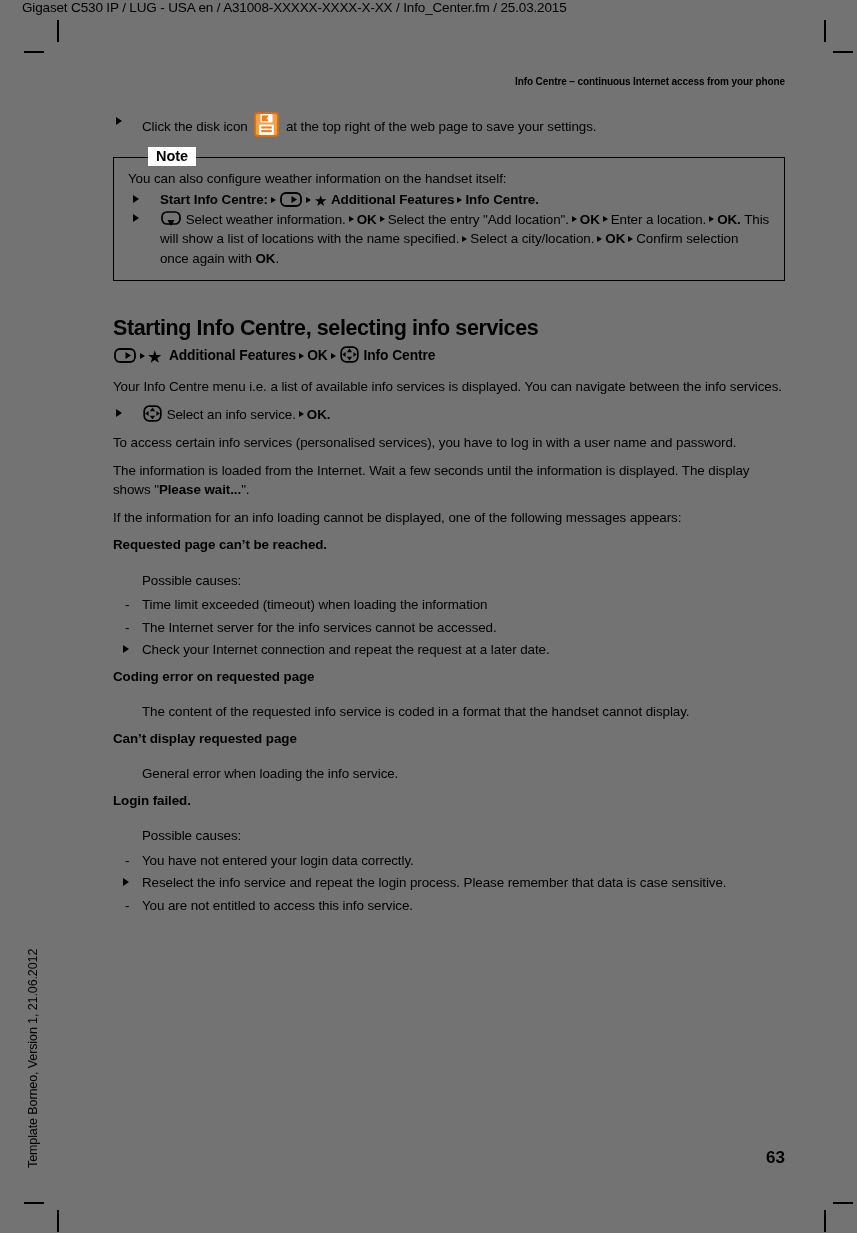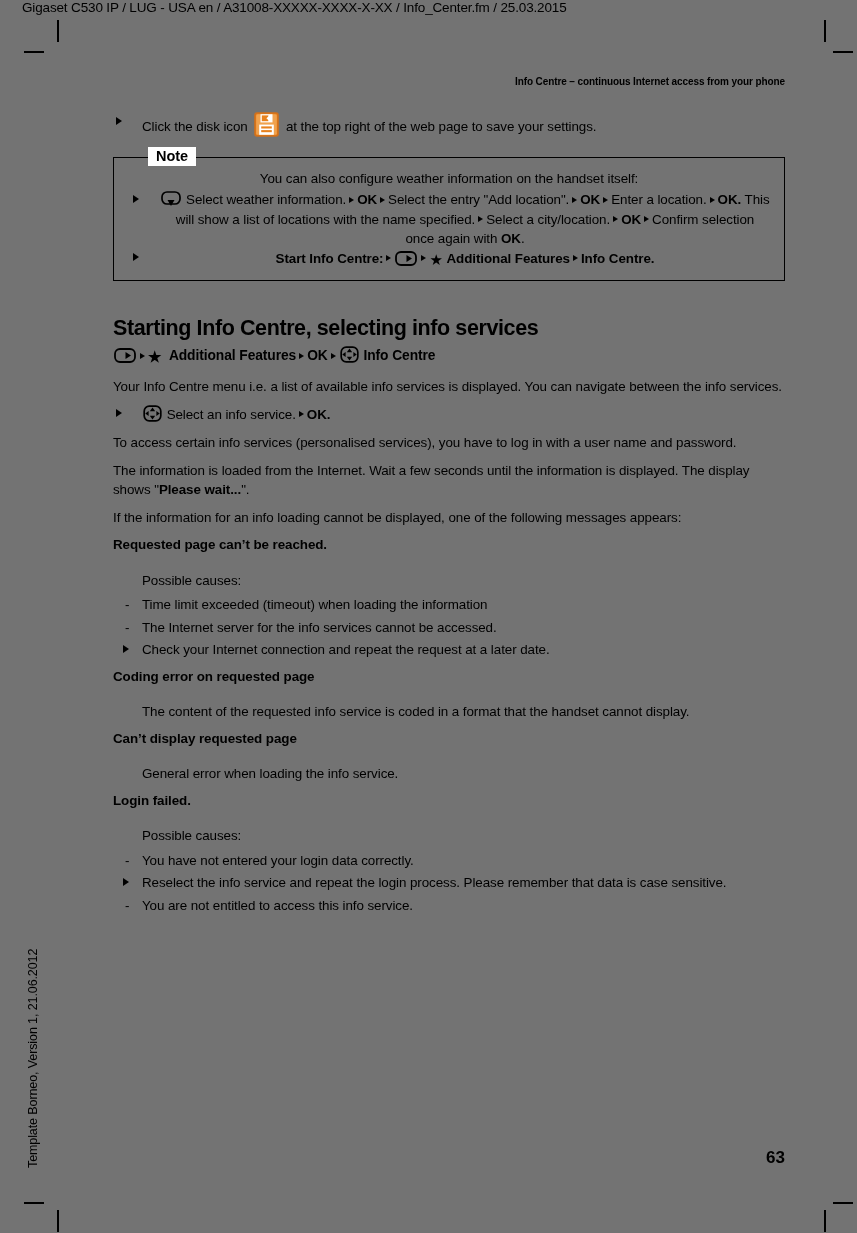--- a/index.html
+++ b/index.html
@@ -128,21 +128,20 @@
 
   .errtitle { font-weight: bold; margin: 7px 0 0 0; }
 
   
   #notebox {
     position: relative;
     margin: 14px 0 0 0;
     border: 1.6px solid #000;
     padding: 11px 14px 12px 14px;
     box-sizing: border-box;
-    text-align: center;
   }
   #notebox .note-cap {
     position: absolute;
     top: -11px;
     left: 34px;
     background: #ffffff;
     padding: 0 8px;
     font-weight: bold;
     font-size: 14.5px;
   }
@@ -246,34 +245,34 @@
       <span>at the top right of the web page to save your settings.</span>
     </div>
 
     <div id="notebox">
       <div class="note-cap">Note</div>
 
       <div class="note-intro">You can also configure weather information on the handset itself:</div>
 
       <div class="step">
         <span class="bullet"><span class="tri"></span></span>
+        <span class="b">Start Info Centre:</span><span class="tri-sm"></span><span class="key"><svg width="22" height="15" viewBox="0 0 22 15">
+              <rect x="1" y="1" width="20" height="13" rx="5" ry="5" fill="none" stroke="#000" stroke-width="1.8"></rect>
+              <polygon points="11.5,4 17,7.5 11.5,11" fill="#000"></polygon>
+            </svg></span><span class="tri-sm"></span><span class="star">★</span>&nbsp;<span class="b">Additional Features</span><span class="tri-sm"></span><span class="b">Info Centre</span><span class="b">.</span>
+      </div>
+
+      <div class="step">
+        <span class="bullet"><span class="tri"></span></span>
         <span class="key"><svg width="20" height="16" viewBox="0 0 20 16">
               <rect x="1" y="1" width="18" height="12" rx="5" ry="5" fill="none" stroke="#000" stroke-width="1.7"></rect>
               <polygon points="6.5,9 13.5,9 10,15" fill="#000"></polygon>
             </svg></span>
         <span>Select weather information.</span><span class="tri-sm"></span><span class="b">OK</span><span class="tri-sm"></span><span>Select the entry "Add location".</span><span class="tri-sm"></span><span class="b">OK</span><span class="tri-sm"></span><span>Enter a location.</span><span class="tri-sm"></span><span class="b">OK.</span>
         <span>This will show a list of locations with the name specified.</span><span class="tri-sm"></span><span>Select a city/location.</span><span class="tri-sm"></span><span class="b">OK</span><span class="tri-sm"></span><span>Confirm selection once again with</span> <span class="b">OK</span><span>.</span>
-      </div>
-
-      <div class="step">
-        <span class="bullet"><span class="tri"></span></span>
-        <span class="b">Start Info Centre:</span><span class="tri-sm"></span><span class="key"><svg width="22" height="15" viewBox="0 0 22 15">
-              <rect x="1" y="1" width="20" height="13" rx="5" ry="5" fill="none" stroke="#000" stroke-width="1.8"></rect>
-              <polygon points="11.5,4 17,7.5 11.5,11" fill="#000"></polygon>
-            </svg></span><span class="tri-sm"></span><span class="star">★</span>&nbsp;<span class="b">Additional Features</span><span class="tri-sm"></span><span class="b">Info Centre</span><span class="b">.</span>
       </div>
     </div>
 
     <h2 class="sec">Starting Info Centre, selecting info services</h2>
 
     <div class="menupath">
       <span class="key"><svg width="22" height="15" viewBox="0 0 22 15">
             <rect x="1" y="1" width="20" height="13" rx="5" ry="5" fill="none" stroke="#000" stroke-width="1.8"></rect>
             <polygon points="11.5,4 17,7.5 11.5,11" fill="#000"></polygon>
           </svg></span><span class="tri-sm"></span><span class="star">★</span>&nbsp;&nbsp;<span>Additional Features</span><span class="tri-sm"></span><span>OK</span><span class="tri-sm"></span><span class="key"><svg width="19" height="17" viewBox="0 0 19 17">

